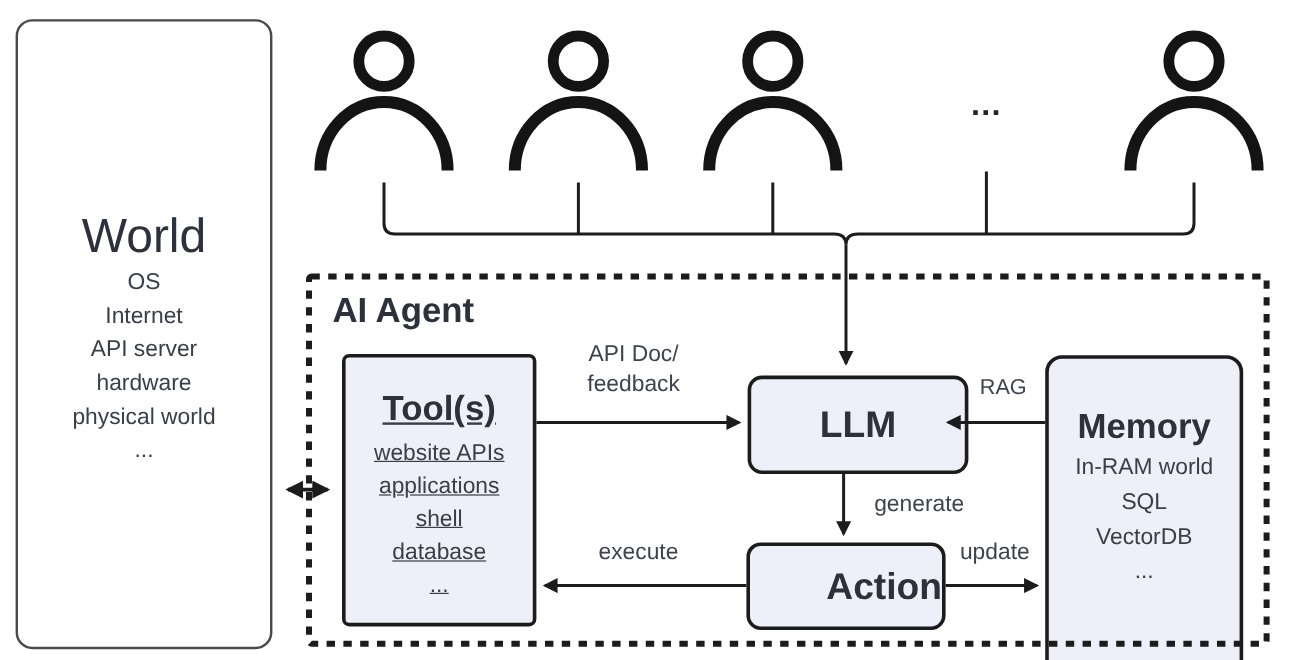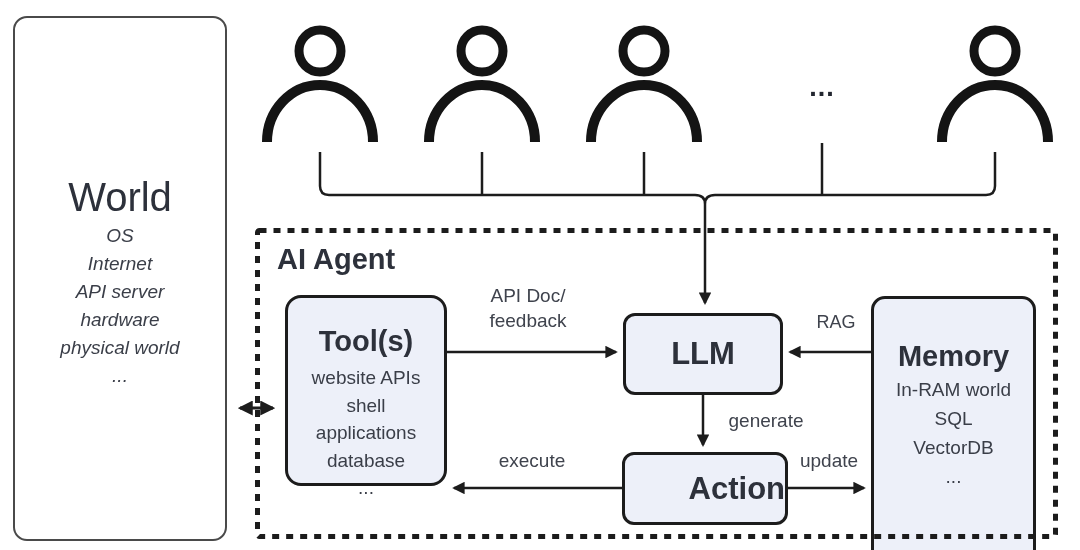--- a/index.html
+++ b/index.html
@@ -17,29 +17,29 @@
   }
   .abs{position:absolute;}
   
   .world-box{
     left:13px;top:16px;width:214px;height:525px;box-sizing:border-box;
     border:2px solid var(--world-border);border-radius:14px;background:#ffffff;
     text-align:center;
   }
   .world-title{margin-top:160px;font-size:40px;font-weight:400;color:var(--title-text);line-height:38px;}
   .world-items{margin-top:6px;font-size:19px;line-height:28px;color:var(--body-text);}
-  .world-items span{display:block;font-style:italic;}
+  .world-items span{display:block;}
   
   .node{
     box-sizing:border-box;background:var(--box-fill);
     border:3px solid var(--box-border);text-align:center;
   }
-  .tools-box{left:285px;top:295px;width:162px;height:191px;border-radius:16px;}
+  .tools-box{left:285px;top:295px;width:162px;height:227px;border-radius:6px;text-decoration:underline;}
   .memory-box{left:871px;top:296px;width:165px;height:272px;border-radius:14px;}
-  .llm-box{left:623px;top:313px;width:160px;height:82px;border-radius:12px;display:flex;align-items:center;justify-content:center;}
+  .llm-box{left:623px;top:313px;width:184px;height:82px;border-radius:12px;display:flex;align-items:center;justify-content:center;}
   .action-box{left:622px;top:452px;width:166px;height:73px;border-radius:12px;display:flex;align-items:center;justify-content:flex-end;}
   .node-title{font-weight:700;color:var(--title-text);}
   .tools-box .node-title{margin-top:26px;font-size:29px;line-height:34px;}
   .memory-box .node-title{margin-top:40px;font-size:29px;line-height:34px;}
   .big-title{font-size:31px;font-weight:700;color:var(--title-text);}
   .node-items{font-size:19px;color:var(--body-text);}
   .tools-box .node-items{margin-top:6px;line-height:27.5px;}
   .memory-box .node-items{margin-top:2px;line-height:29px;}
   .node-items span{display:block;}
   
@@ -77,22 +77,22 @@
   </div>
 
   <div class="abs users-ellipsis">...</div>
 
   <div class="abs agent-label">AI Agent</div>
 
   <div class="abs node tools-box">
     <div class="node-title">Tool(s)</div>
     <div class="node-items">
       <span>website APIs</span>
+      <span>applications</span>
       <span>shell</span>
-      <span>applications</span>
       <span>database</span>
       <span>...</span>
     </div>
   </div>
 
   <div class="abs node llm-box">
     <span class="big-title">LLM</span>
   </div>
 
   <div class="abs node memory-box">

